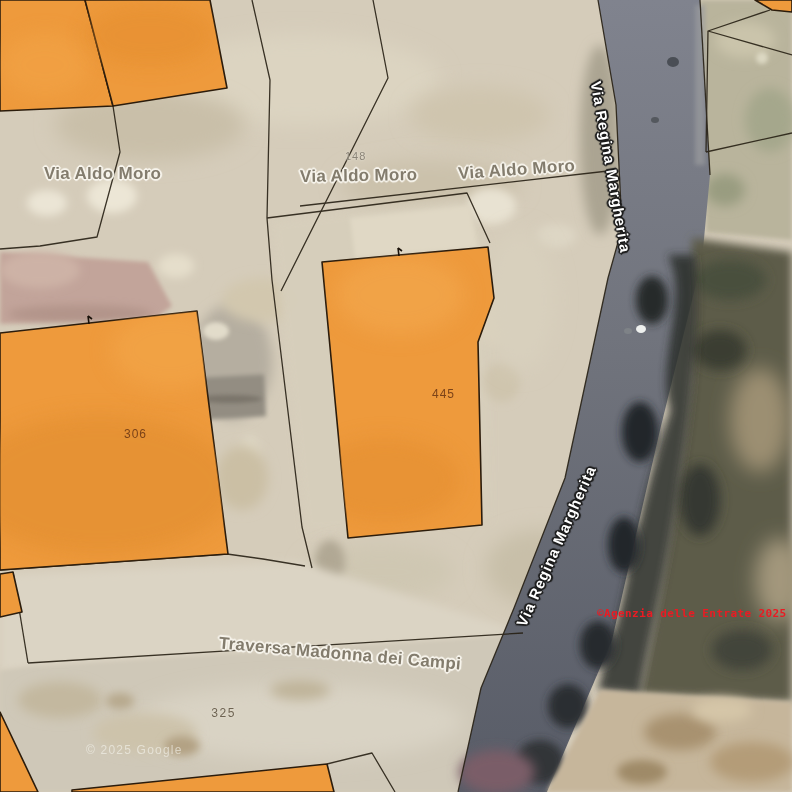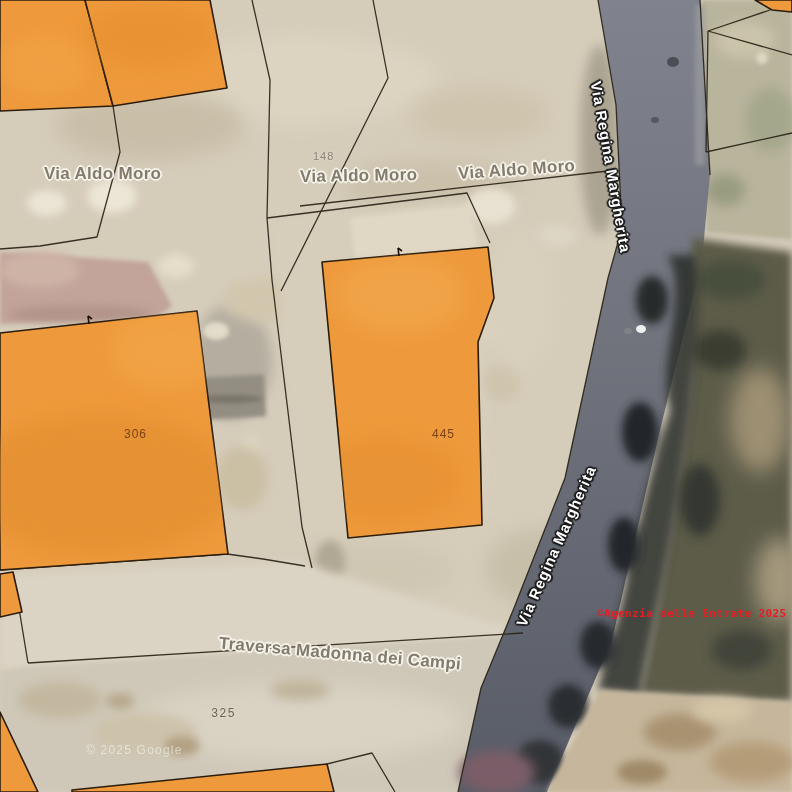--- a/index.html
+++ b/index.html
@@ -16,21 +16,21 @@
                  1px 1px 0 #f7f4ec,-2px 0 1px #f7f4ec,2px 0 1px #f7f4ec,
                  0 -2px 1px #f7f4ec,0 2px 1px #f7f4ec;
   }
   .street-white{
     font-weight:700;font-size:15px;color:#ffffff;letter-spacing:.8px;
     text-shadow:-1px -1px 0 #1c1c1c,1px -1px 0 #1c1c1c,-1px 1px 0 #1c1c1c,
                  1px 1px 0 #1c1c1c,-2px 0 1px #1c1c1c,2px 0 1px #1c1c1c,
                  0 -2px 1px #1c1c1c,0 2px 1px #1c1c1c;
   }
   .pnum{font-size:12px;letter-spacing:1px;font-weight:400;}
-  .pnum-gray{color:#8a8376;text-shadow:0 0 2px #efece2;}
+  .pnum-gray{color:#8a8376;text-shadow:0 0 2px #efece2;margin-left:32px;}
   .pnum-brown{color:#7c4318;}
   .pnum-dark{color:#6e6352;text-shadow:0 0 2px #e6e1d4;font-family:Liberation Mono, monospace;}
   .copyright{
     font-family:"DejaVu Sans Mono",monospace;font-weight:700;
     font-size:11px;color:#ea1b23;letter-spacing:.4px;
   }
   .watermark{
     font-size:12px;color:rgba(250,250,244,.55);letter-spacing:1.2px;
   }
   .ctr{transform-origin:center center;}
@@ -207,21 +207,21 @@
   <div class="lbl pnum pnum-gray" style="left:313px;top:150px;font-size:11px;">148</div>
 
   <div class="lbl street" style="left:300px;top:166px;transform:rotate(-1deg);">Via Aldo Moro</div>
 
   <div class="lbl street" style="left:458px;top:160px;transform:rotate(-4deg);">Via Aldo Moro</div>
 
   <div class="lbl street-white ctr" style="left:611px;top:167px;transform:translate(-50%,-50%) rotate(80deg);">Via Regina Margherita</div>
 
   <div class="lbl pnum pnum-brown" style="left:124px;top:427px;">306</div>
 
-  <div class="lbl pnum pnum-brown" style="left:432px;top:387px;margin-top:40px;">445</div>
+  <div class="lbl pnum pnum-brown" style="left:432px;top:387px;">445</div>
 
   <div class="lbl street-white ctr" style="left:556px;top:546px;transform:translate(-50%,-50%) rotate(-66deg);">Via Regina Margherita</div>
 
   <div class="lbl street ctr" style="left:340px;top:654px;transform:translate(-50%,-50%) rotate(5deg);">Traversa Madonna dei Campi</div>
 
   <div class="lbl pnum pnum-dark" style="left:211px;top:707px;">325</div>
 
   <div class="lbl copyright" style="left:597px;top:607px;">©Agenzia delle Entrate 2025</div>
 
   <div class="lbl watermark" style="left:86px;top:743px;">© 2025 Google</div>

